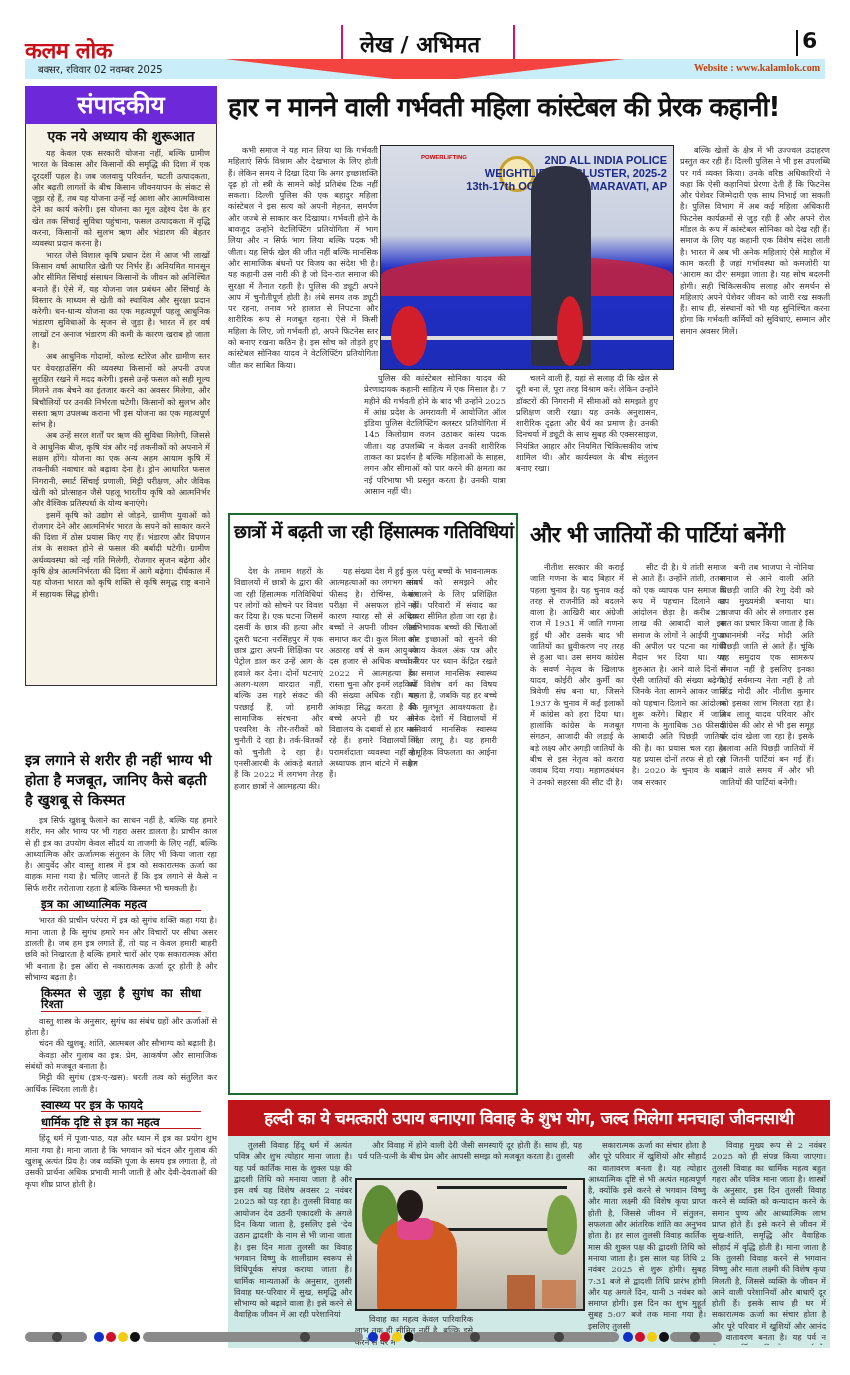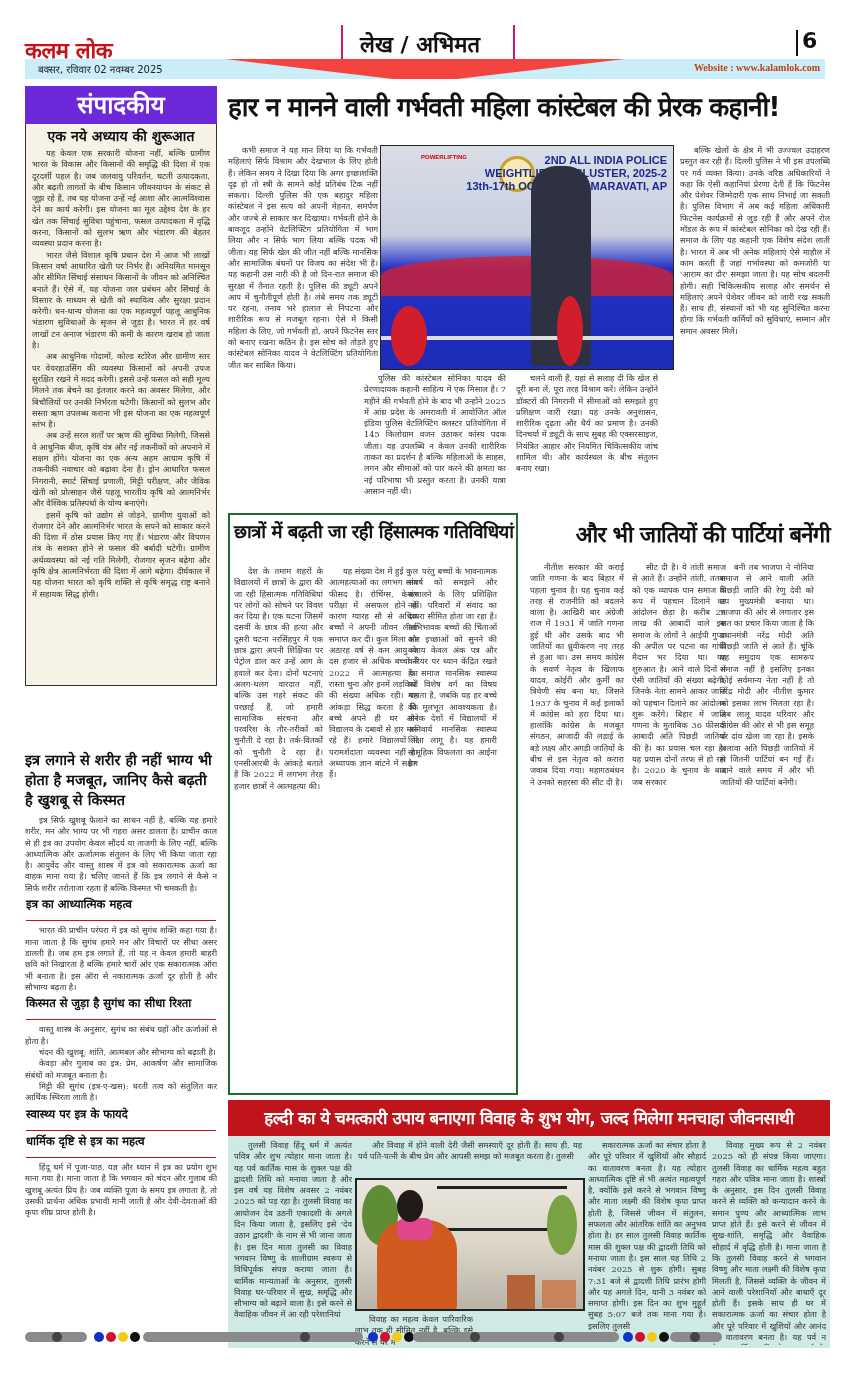--- a/index.html
+++ b/index.html
@@ -21,21 +21,21 @@
   .edit-box { left: 25px; top: 86px; width: 192px; height: 600px; border: 1.5px solid #333; background: #f6f2e6; }
   .edit-head { left: 25px; top: 86px; width: 192px; height: 38px; background: #6d28d9; color: #fff; font-family: "DejaVu Sans", sans-serif; font-weight: bold; font-size: 24px; text-align: center; line-height: 38px; }
   .edit-title { left: 25px; top: 126px; width: 192px; text-align: center; font-size: 14px; font-weight: bold; color: #111; font-family: "DejaVu Sans", sans-serif; }
   .body-text { font-size: 8.2px; line-height: 11.3px; text-align: justify; color: #333; }
   .body-text p { text-indent: 14px; }
   .edit-body { left: 32px; top: 148px; width: 178px; height: 533px; overflow: hidden; }
 
   
   .itra-head { left: 25px; top: 750px; width: 192px; font-family: "DejaVu Sans", sans-serif; font-weight: bold; font-size: 14.5px; line-height: 20px; color: #111; }
   .itra-body { left: 25px; top: 815px; width: 192px; height: 505px; overflow: hidden; }
-  .subhead { font-family: "DejaVu Sans", sans-serif; font-weight: bold; font-size: 11.5px; color: #111; border-bottom: 1.5px solid #c0141b; padding-bottom: 10px; margin: 5px 1px 4px; }
+  .subhead { font-family: "DejaVu Sans", sans-serif; font-weight: bold; font-size: 11.5px; color: #111; border-bottom: 1.5px solid #c0141b; padding-bottom: 0; margin: 5px 16px 4px; }
 
   
   .main-head { left: 228px; top: 88px; width: 610px; font-family: "DejaVu Sans", sans-serif; font-weight: bold; font-size: 26px; color: #111; letter-spacing: -0.8px; white-space: nowrap; }
   .main-col1 { left: 228px; top: 145px; width: 150px; height: 355px; overflow: hidden; }
   .photo1 { left: 380px; top: 145px; width: 294px; height: 225px; background: linear-gradient(180deg, #d9dde6 0%, #c8cfe0 40%, #2230c6 55%, #1d2bb8 100%); border: 1px solid #222; overflow: hidden; }
   .photo1 .banner { position: absolute; right: 6px; top: 8px; font-family: "Liberation Sans", sans-serif; font-weight: bold; color: #1b2a8f; font-size: 11px; line-height: 13px; text-align: right; }
   .photo1 .wave { position: absolute; left: 0; top: 110px; width: 100%; height: 40px; background: #d32030; border-radius: 50% 50% 0 0; opacity: 0.8; }
   .photo1 .person { position: absolute; left: 150px; top: 20px; width: 60px; height: 200px; background: #2d3142; border-radius: 25px 25px 4px 4px; }
   .photo1 .plate { position: absolute; left: 10px; top: 160px; width: 36px; height: 60px; background: #d21d2a; border-radius: 50%; }
   .photo1 .plate2 { position: absolute; right: 90px; top: 150px; width: 26px; height: 70px; background: #d21d2a; border-radius: 50%; }
@@ -45,21 +45,21 @@
   .main-below { left: 364px; top: 373px; width: 294px; height: 127px; }
   .main-below .col { position: absolute; top: 0; width: 142px; height: 127px; overflow: hidden; }
   .main-col4 { left: 680px; top: 145px; width: 150px; height: 355px; overflow: hidden; }
 
   
   .stu-box { left: 228px; top: 513px; width: 290px; height: 582px; border: 2.5px solid #1f6b2f; }
   .stu-head { left: 234px; top: 518px; width: 280px; font-family: "DejaVu Sans", sans-serif; font-weight: bold; font-size: 18.5px; color: #111; letter-spacing: -0.6px; white-space: nowrap; }
   .stu-col { top: 566px; width: 89px; height: 522px; overflow: hidden; }
 
   
-  .caste-head { left: 530px; top: 518px; width: 300px; font-family: "DejaVu Sans", sans-serif; font-weight: bold; font-size: 22px; color: #111; letter-spacing: -0.8px; white-space: nowrap; text-align: right; }
+  .caste-head { left: 530px; top: 518px; width: 300px; font-family: "DejaVu Sans", sans-serif; font-weight: bold; font-size: 22px; color: #111; letter-spacing: -0.8px; white-space: nowrap; }
   .caste-col { top: 562px; width: 94px; height: 535px; overflow: hidden; }
 
   
   .haldi-box { left: 228px; top: 1100px; width: 602px; height: 248px; background: #cfe9e6; }
   .haldi-head { left: 228px; top: 1100px; width: 602px; height: 36px; background: #c0141b; color: #fff; font-family: "DejaVu Sans", sans-serif; font-weight: bold; font-size: 17px; line-height: 36px; text-align: center; letter-spacing: -0.5px; white-space: nowrap; }
   .haldi-col { top: 1140px; height: 205px; overflow: hidden; }
   .photo2 { left: 355px; top: 1178px; width: 230px; height: 133px; background: linear-gradient(180deg, #e9e6de 0%, #dcd6c9 50%, #b9b2a6 100%); border: 2px solid #222; overflow: hidden; }
   .photo2 .rail { position: absolute; left: 80px; top: 6px; width: 130px; height: 45px; border-top: 3px solid #222; border-bottom: 3px solid #222; }
   .photo2 .saree { position: absolute; left: 20px; top: 40px; width: 80px; height: 95px; background: #d05a1f; border-radius: 30px 30px 10px 10px; }
   .photo2 .blouse { position: absolute; left: 40px; top: 38px; width: 36px; height: 22px; background: #e0468c; border-radius: 8px; }

